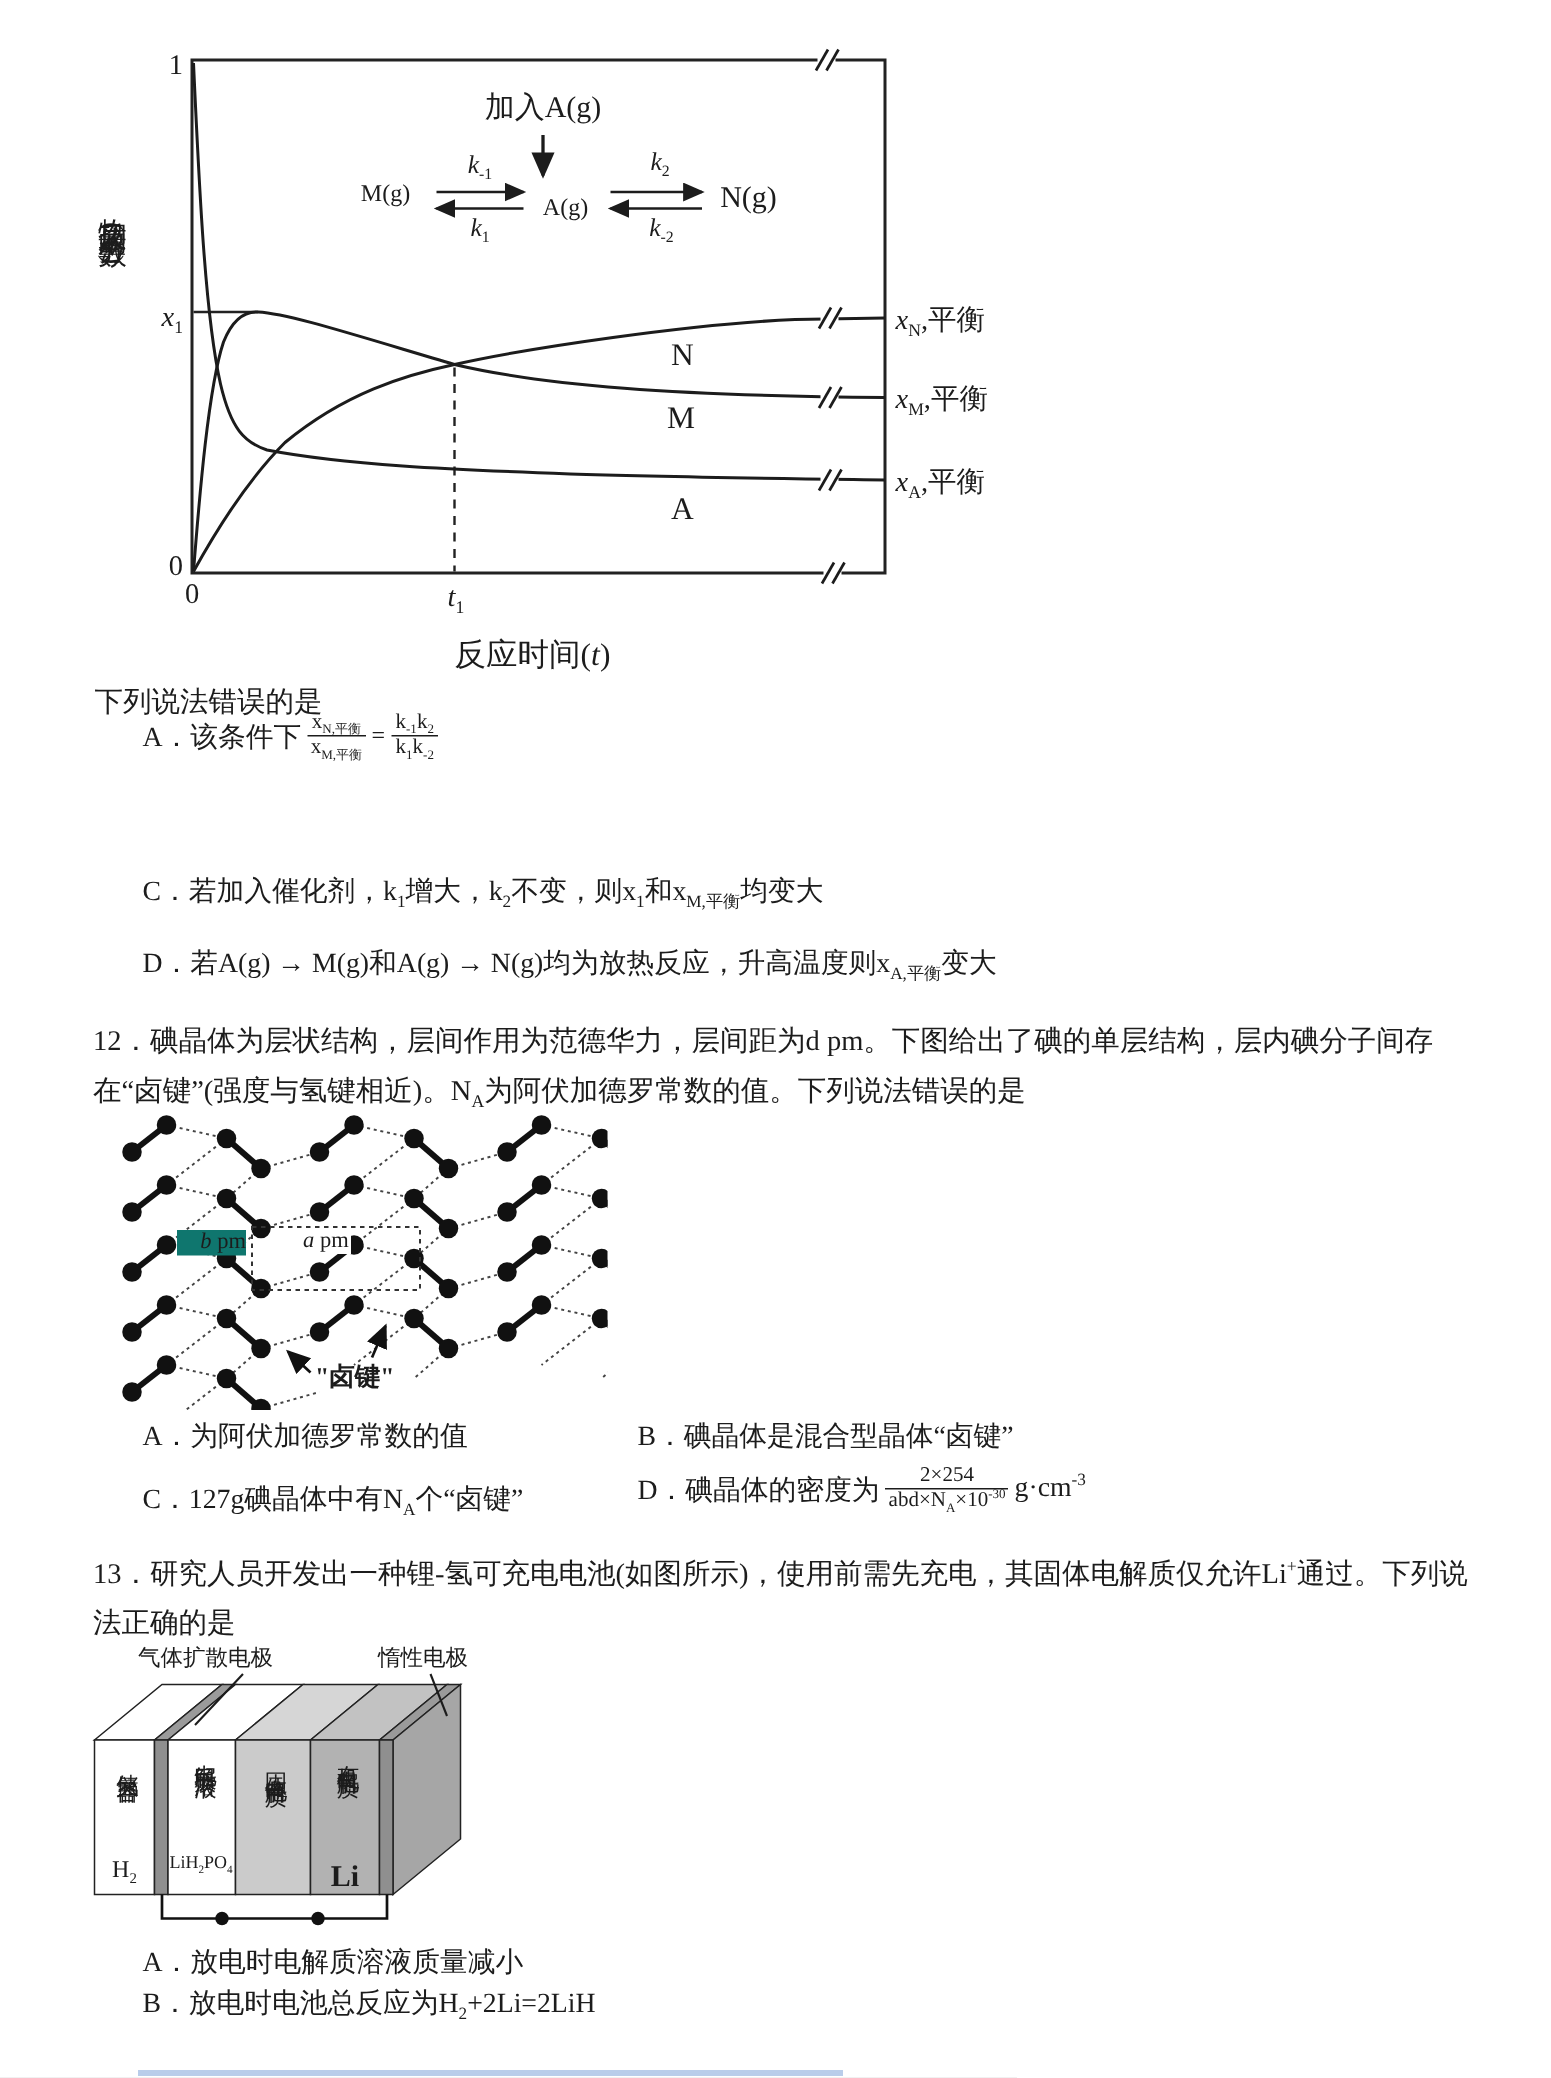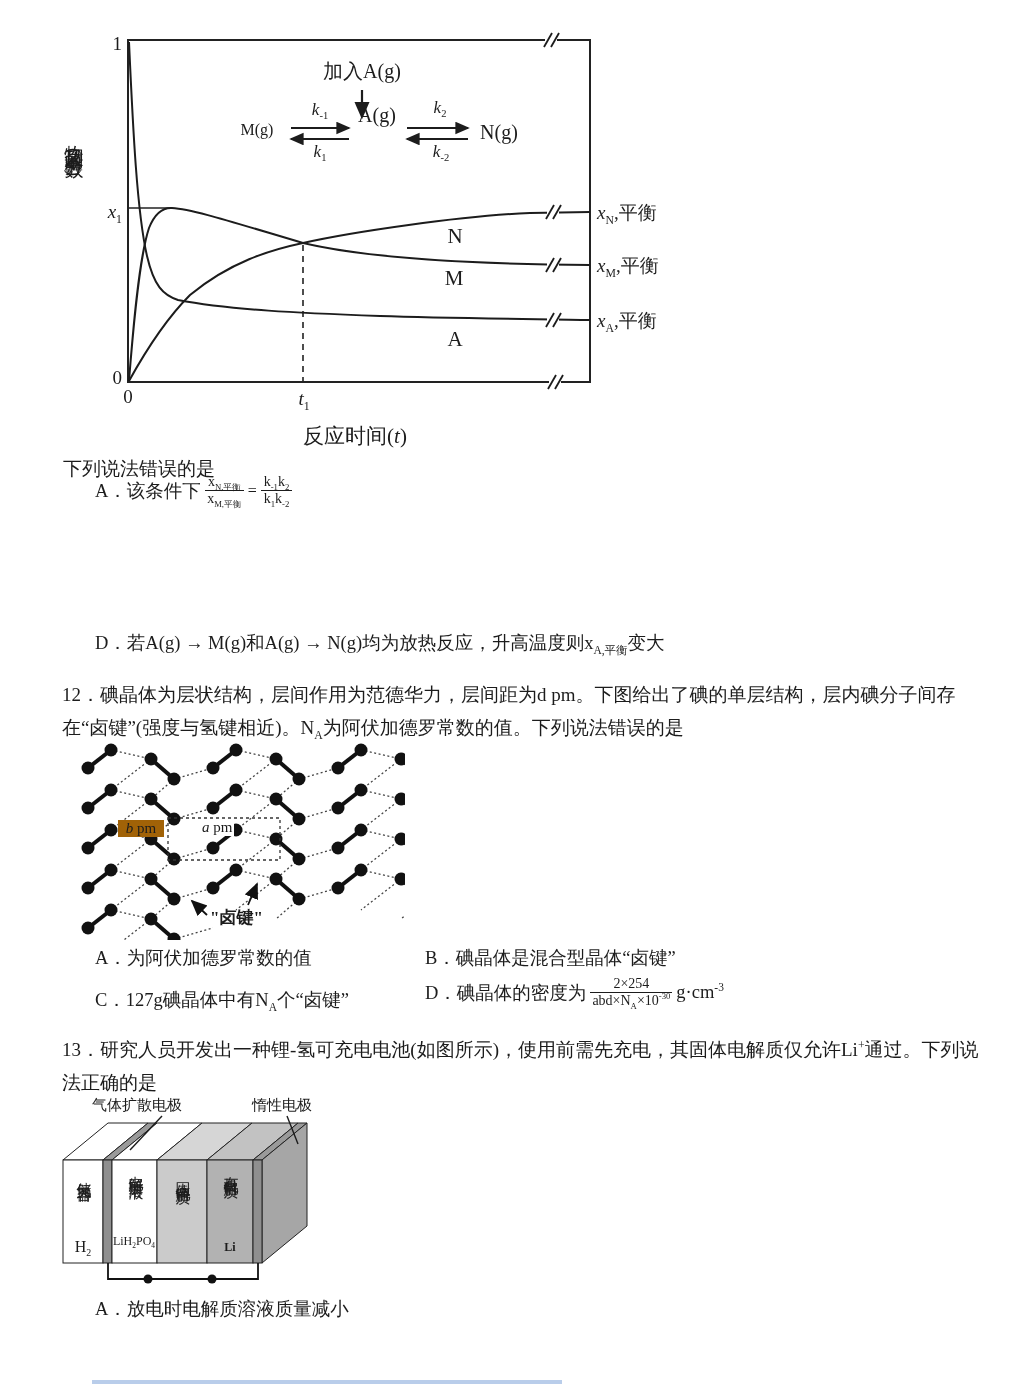--- a/index.html
+++ b/index.html
@@ -90,21 +90,21 @@
   <div class="abs vtext figtext" style="left:61px;top:130px;height:190px">物质的量分数(x)</div>
   <div class="abs figtext ctr" style="left:285px;top:422px;width:140px;font-size:21px">反应时间(<i>t</i>)</div>
   <div class="abs figtext rt" style="left:98px;top:33px;width:24px">1</div>
   <div class="abs figtext rt" style="left:92px;top:201px;width:30px"><i>x</i><sub>1</sub></div>
   <div class="abs figtext rt" style="left:98px;top:367px;width:24px">0</div>
   <div class="abs figtext ctr" style="left:118px;top:386px;width:20px">0</div>
   <div class="abs figtext ctr" style="left:292px;top:388px;width:24px"><i>t</i><sub>1</sub></div>
 
   <div class="abs figtext ctr" style="left:302px;top:58px;width:120px;font-size:20px">加入A(g)</div>
   <div class="abs figtext ctr" style="left:228px;top:121px;width:58px;font-size:16px">M(g)</div>
-  <div class="abs figtext ctr" style="left:348px;top:104px;width:58px;font-size:20px">A(g)</div>
+  <div class="abs figtext ctr" style="left:348px;top:130px;width:58px;font-size:16px">A(g)</div>
   <div class="abs figtext ctr" style="left:468px;top:121px;width:62px;font-size:20px">N(g)</div>
   <div class="abs figtext ctr" style="left:294px;top:100px;width:52px;font-size:17px"><i>k</i><sub>-1</sub></div>
   <div class="abs figtext ctr" style="left:296px;top:142px;width:48px;font-size:17px"><i>k</i><sub>1</sub></div>
   <div class="abs figtext ctr" style="left:418px;top:98px;width:44px;font-size:17px"><i>k</i><sub>2</sub></div>
   <div class="abs figtext ctr" style="left:416px;top:142px;width:50px;font-size:17px"><i>k</i><sub>-2</sub></div>
 
   <div class="abs figtext ctr" style="left:440px;top:224px;width:30px;font-size:21px">N</div>
   <div class="abs figtext ctr" style="left:438px;top:266px;width:32px;font-size:21px">M</div>
   <div class="abs figtext ctr" style="left:440px;top:327px;width:30px;font-size:21px">A</div>
 
@@ -120,20 +120,21 @@
       <div class="num">x<sub>N,平衡</sub></div>
       <div class="den">x<sub>M,平衡</sub></div>
     </span>
     <span style="font-size:16px">=</span>
     <span class="frac">
       <div class="num">k<sub>-1</sub>k<sub>2</sub></div>
       <div class="den">k<sub>1</sub>k<sub>-2</sub></div>
     </span>
   </div>
 
+  <div class="abs opt" style="left:95px;top:583px">C．若加入催化剂，k<sub>1</sub>增大，k<sub>2</sub>不变，则x<sub>1</sub>和x<sub>M,平衡</sub>均变大</div>
   <div class="abs opt" style="left:95px;top:631px">D．若A(g) → M(g)和A(g) → N(g)均为放热反应，升高温度则x<sub>A,平衡</sub>变大</div>
 
   <div class="abs stem" style="left:62px;top:678px;width:928px">12．碘晶体为层状结构，层间作用为范德华力，层间距为d pm。下图给出了碘的单层结构，层内碘分子间存在“卤键”(强度与氢键相近)。N<sub>A</sub>为阿伏加德罗常数的值。下列说法错误的是</div>
 
   <svg class="abs" style="left:70px;top:735px" width="335" height="205" viewBox="70 735 335 205">
     <defs>
       <marker id="arrK" markerWidth="10" markerHeight="9" refX="8" refY="4" orient="auto">
         <path d="M0,0 L9,4 L0,8 z" fill="#111"></path>
       </marker>
       <g id="iu">
@@ -163,21 +164,21 @@
         <use href="#iu" x="213" y="870"></use>
         <use href="#iu" x="338" y="870"></use>
       <use href="#iu" x="88" y="910"></use>
     </g>
     <rect x="168" y="818" width="112" height="42" fill="none" stroke="#333" stroke-width="1.3" stroke-dasharray="3,3"></rect>
     <g stroke="#111" stroke-width="1.8" fill="none">
       <line x1="207" y1="915" x2="192" y2="901" marker-end="url(#arrK)"></line>
       <line x1="248" y1="905" x2="257" y2="884" marker-end="url(#arrK)"></line>
     </g>
   </svg>
-  <div class="abs" style="left:118px;top:820px;width:46px;text-align:center;font-size:15px;background:#a16207"><i>b</i> pm</div>
+  <div class="abs" style="left:118px;top:820px;width:46px;text-align:right;font-size:15px;background:#0f766e"><i>b</i> pm</div>
   <div class="abs" style="left:200px;top:819px;font-size:15px;background:#fff;padding:0 2px"><i>a</i> pm</div>
   <div class="abs" style="left:210px;top:906px;font-size:17px;font-weight:bold">"卤键"</div>
 
   <div class="abs opt" style="left:95px;top:946px">A．为阿伏加德罗常数的值</div>
   <div class="abs opt" style="left:425px;top:946px">B．碘晶体是混合型晶体“卤键”</div>
   <div class="abs opt" style="left:95px;top:988px">C．127g碘晶体中有N<sub>A</sub>个“卤键”</div>
   <div class="abs optline" style="left:425px;top:976px">
     <span>D．碘晶体的密度为</span>
     <span class="frac">
       <div class="num">2×254</div>
@@ -227,19 +228,20 @@
 
   <div class="abs batv" style="left:74px;top:1170px;height:72px">储氢容器</div>
   <div class="abs ctr batlabel" style="left:68px;top:1238px;width:30px;font-size:16px">H<sub>2</sub></div>
 
   <div class="abs batv" style="left:126px;top:1164px;height:86px">电解质溶液</div>
   <div class="abs ctr" style="left:108px;top:1234px;width:52px;font-size:12px;font-weight:normal">LiH<sub>2</sub>PO<sub>4</sub></div>
 
   <div class="abs batv" style="left:173px;top:1170px;height:86px">固体电解质</div>
 
   <div class="abs batv" style="left:221px;top:1164px;height:86px">有机电解质</div>
-  <div class="abs ctr batlabel" style="left:215px;top:1240px;width:30px;font-size:12px;font-weight:bold">Li</div>
+  <div class="abs ctr batlabel" style="left:215px;top:1240px;width:30px;font-size:20px;font-weight:bold">Li</div>
 
   <div class="abs opt" style="left:95px;top:1297px">A．放电时电解质溶液质量减小</div>
+  <div class="abs opt" style="left:95px;top:1324px">B．放电时电池总反应为H<sub>2</sub>+2Li=2LiH</div>
 
   <div class="abs" style="left:92px;top:1380px;width:470px;height:4px;background:#b9cdea"></div>
 
 </div>
 
 </body></html>

